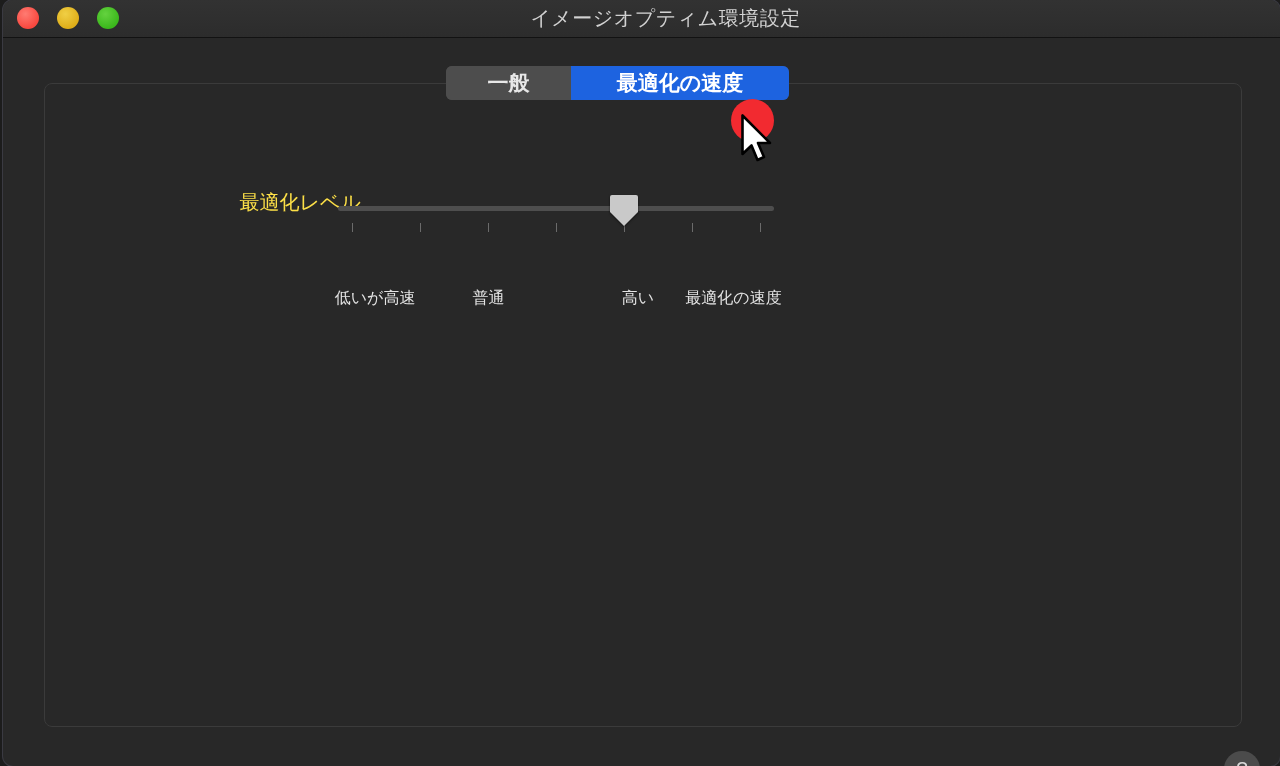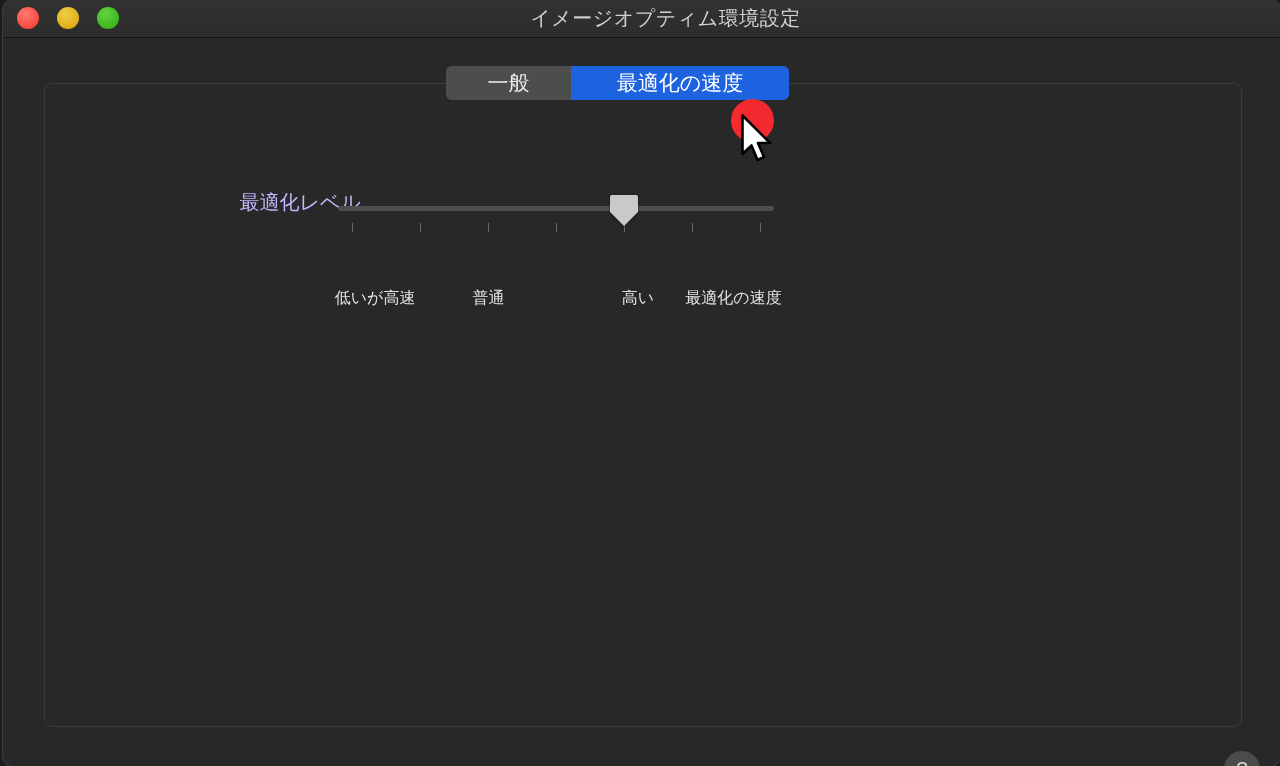--- a/index.html
+++ b/index.html
@@ -81,20 +81,21 @@
     display: flex;
     align-items: center;
     justify-content: center;
     color: #e8e8e8;
     font-size: 21px;
     padding: 17px 16px;
     background: #4d4d4d;
     position: relative;
     cursor: default;
     user-select: none;
+    font-weight: bold;
   }
   .tab + .tab::before {
     content: "";
     position: absolute;
     left: 0; top: 6px;
     width: 1px;
     height: 22px;
     background: #5e5e5e;
   }
   .tab.sel {
@@ -119,21 +120,21 @@
     background: #282828;
   }
 
   
   #slider-label {
     position: absolute;
     left: 100px;
     top: 105px;
     width: 216px;
     text-align: right;
-    color: #c4b5fd;
+    color: #fde047;
     font-size: 20px;
     user-select: none;
   }
   #slider-area {
     position: absolute;
     left: 293px;
     top: 112px;
     width: 436px;
     height: 100px;
   }

